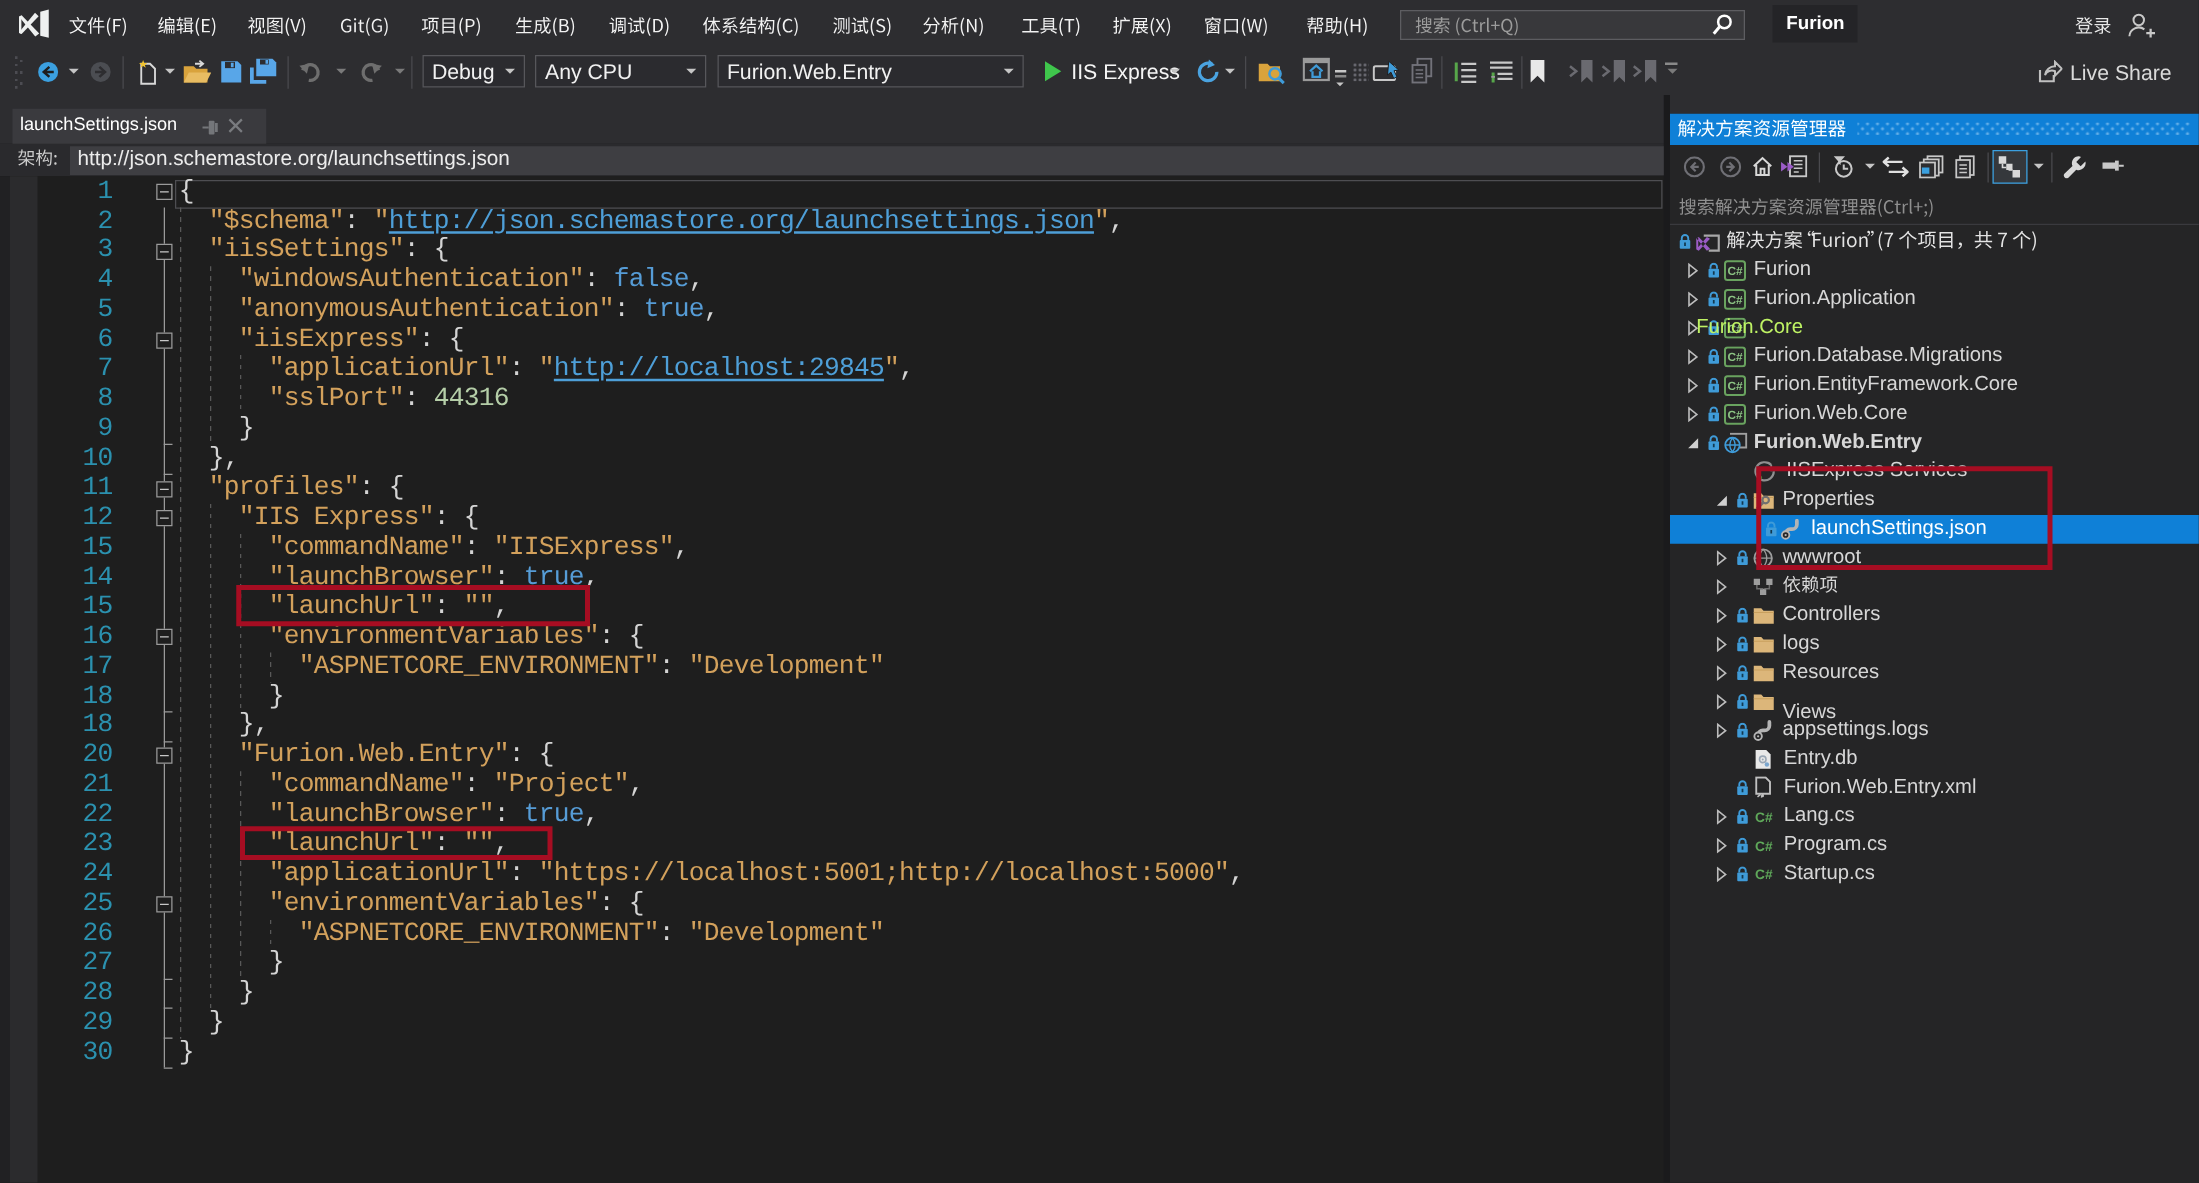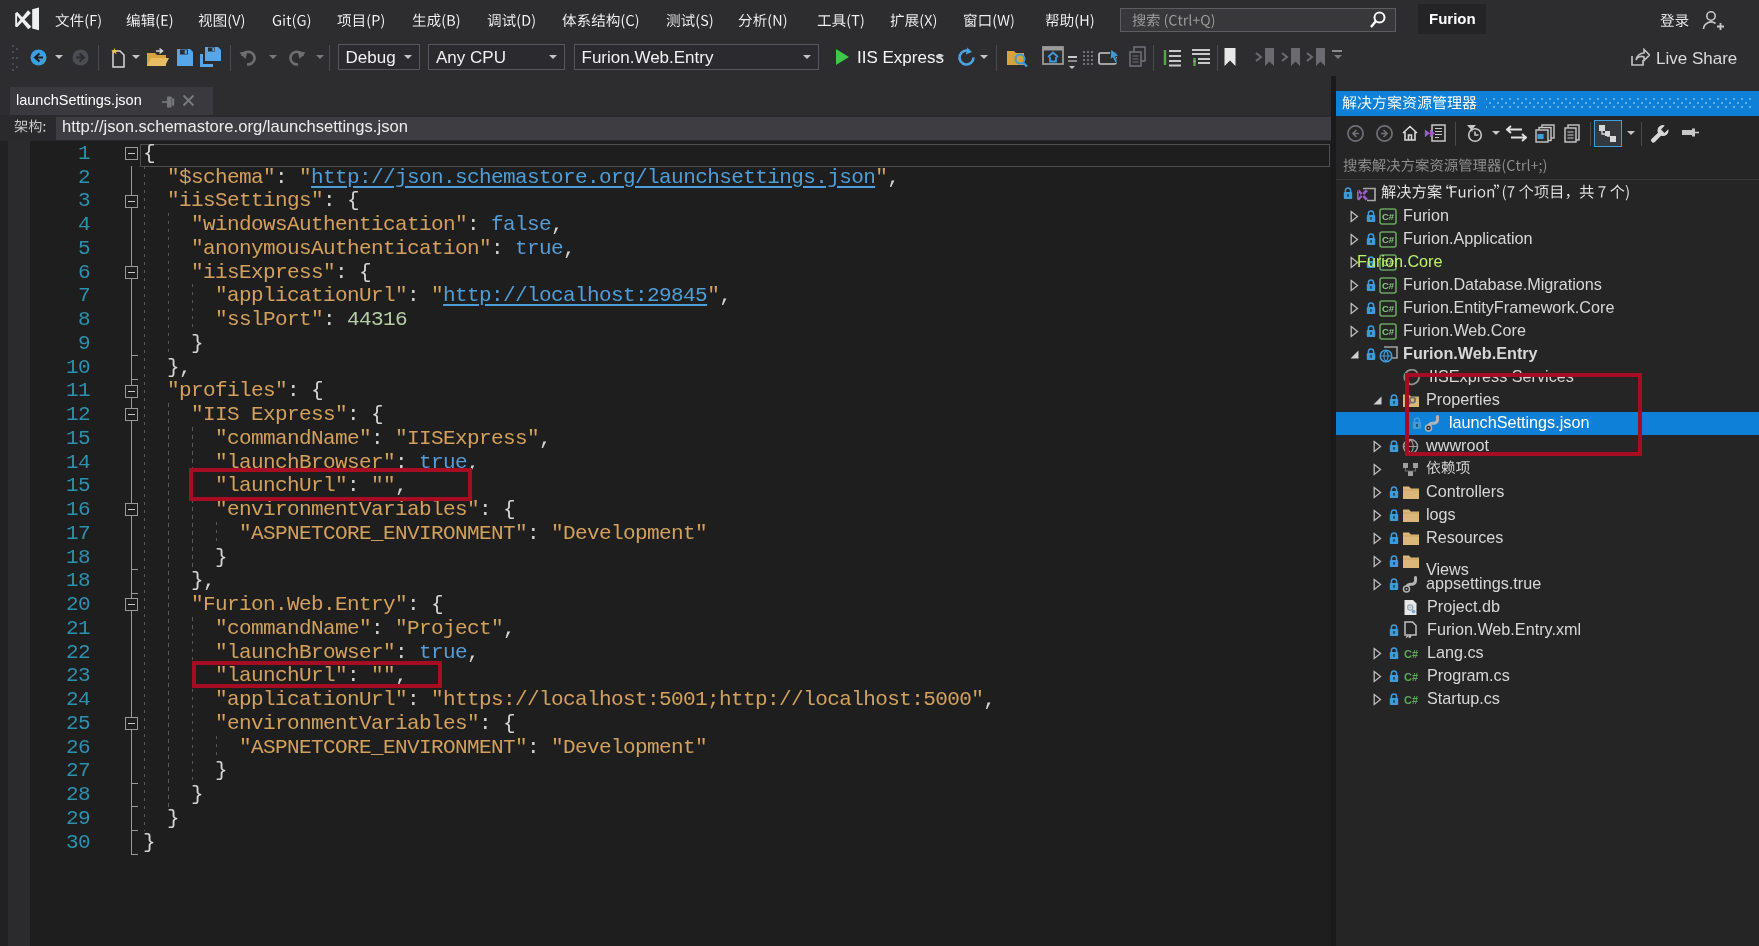--- a/index.html
+++ b/index.html
@@ -616,28 +616,28 @@
 <svg class="abs" style="left:1389px;top:577.8px" width="10" height="13" viewBox="0 0 10 13">
     <path d="M2.4 5 V3.6 a2.6 2.6 0 0 1 5.2 0 V5" fill="none" stroke="#3f9bd8" stroke-width="1.5"></path>
     <rect x="0.8" y="5" width="8.4" height="7" rx="0.8" fill="#3f9bd8"></rect>
     <rect x="4.3" y="7" width="1.4" height="2.8" fill="#12384f"></rect>
   </svg>
 <svg class="abs" style="left:1402px;top:575.8px" width="18" height="17" viewBox="0 0 18 17">
     <path d="M13.5 1.5 V4.5 a3.8 3.8 0 0 1 -3.8 3.8 h-1.4 a3.8 3.8 0 0 0 -3.8 3.8 V14" fill="none" stroke="#b4b4b4" stroke-width="3" stroke-linecap="round"></path>
     <circle cx="4.5" cy="13" r="3" fill="#252526" stroke="#b4b4b4" stroke-width="1.5"></circle>
     <circle cx="4.5" cy="13" r="0.9" fill="#b4b4b4"></circle>
   </svg>
-<div class="treetext" style="left:1426px;top:574.3px;color:#d7d7d7">appsettings.true</div>
+<div class="treetext" style="left:1426px;top:574.3px;color:#d7d7d7">appsettings.logs</div>
 <svg class="abs" style="left:1403px;top:598.8px" width="15" height="17" viewBox="0 0 15 17">
     <path d="M1.5 1 H10 L13.5 4.5 V16 H1.5 Z" fill="#e8e8e8"></path>
     <circle cx="7.2" cy="8.5" r="2.6" fill="none" stroke="#9aa7b5" stroke-width="1.3"></circle>
     <circle cx="7.2" cy="8.5" r="0.8" fill="#9aa7b5"></circle>
     <circle cx="10.5" cy="12.5" r="1.8" fill="#7ba7d0"></circle>
   </svg>
-<div class="treetext" style="left:1427px;top:597.3px;color:#d7d7d7">Project.db</div>
+<div class="treetext" style="left:1427px;top:597.3px;color:#d7d7d7">Entry.db</div>
 <svg class="abs" style="left:1389px;top:623.8px" width="10" height="13" viewBox="0 0 10 13">
     <path d="M2.4 5 V3.6 a2.6 2.6 0 0 1 5.2 0 V5" fill="none" stroke="#3f9bd8" stroke-width="1.5"></path>
     <rect x="0.8" y="5" width="8.4" height="7" rx="0.8" fill="#3f9bd8"></rect>
     <rect x="4.3" y="7" width="1.4" height="2.8" fill="#12384f"></rect>
   </svg>
 <svg class="abs" style="left:1403px;top:620.8px" width="15" height="18" viewBox="0 0 15 18">
     <path d="M2 1 H9.5 L13 4.5 V14 H2 Z" fill="none" stroke="#c0c0c0" stroke-width="1.5"></path>
     <path d="M3 16.5 l2.5 -2 M6 17 l1.5 -3" stroke="#c0c0c0" stroke-width="1.2"></path>
     <circle cx="7" cy="15.5" r="1.2" fill="#c0c0c0"></circle>
   </svg>

